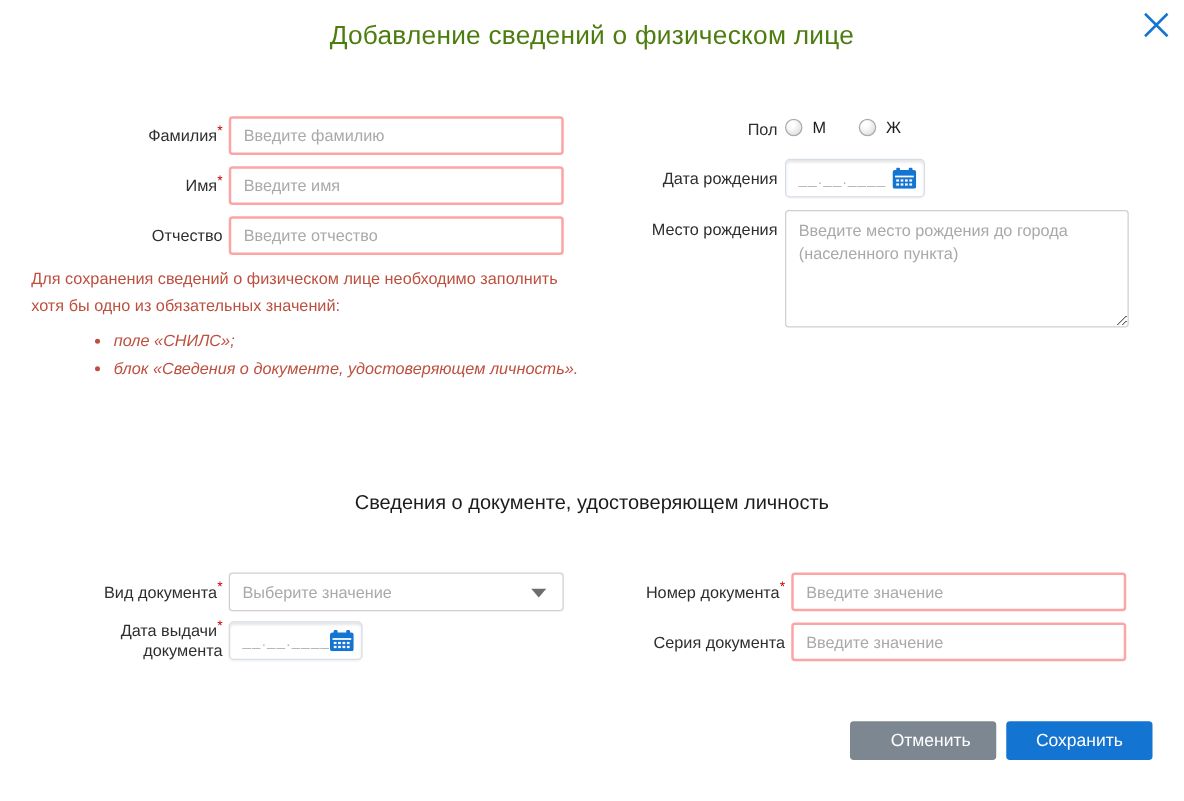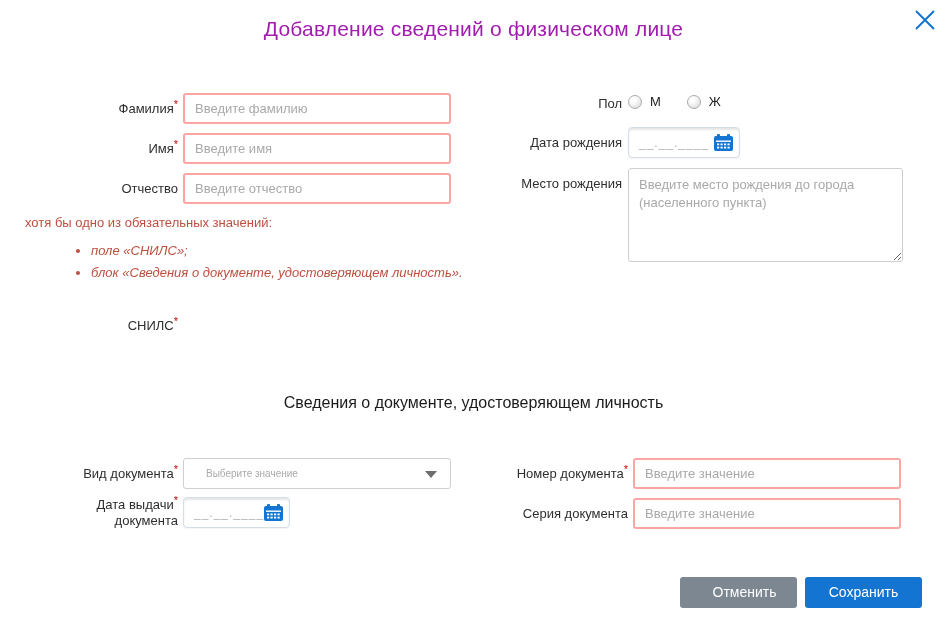--- a/index.html
+++ b/index.html
@@ -2,21 +2,21 @@
 <html><head>
 <meta charset="utf-8">
 <style>
   * { box-sizing: border-box; margin: 0; padding: 0; }
   html, body { background: #fff; }
   body { font-family: "Liberation Sans", sans-serif; }
   .dialog { position: relative; width: 947px; height: 641px; background: #fff; overflow: hidden; }
 
   .dialog-title {
     position: absolute; top: 17px; left: 0; right: 0;
-    text-align: center; font-size: 21px; font-weight: 500; color: #a21caf;
+    text-align: center; font-size: 21px; font-weight: 500; color: #4d7c0f;
     letter-spacing: .2px;
   }
   .close-btn {
     position: absolute; top: 6px; right: 8px; width: 28px; height: 28px;
     display: flex; align-items: center; justify-content: center; cursor: pointer;
   }
 
   .field-label {
     position: absolute; font-size: 13px; color: #2e2e2e; text-align: right;
     line-height: 16px; white-space: nowrap;
@@ -45,21 +45,21 @@
     padding: 0 6px 0 10px; cursor: text;
   }
   .date-mask { font-size: 12px; color: #b5b5b5; letter-spacing: 1px; white-space: pre; }
   .cal-icon { flex: 0 0 auto; cursor: pointer; }
 
   .select-box {
     position: absolute; height: 31px; border: 1px solid #cfcfcf; border-radius: 3px;
     background: #fff; display: flex; align-items: center; padding: 0 30px 0 10px;
     cursor: pointer;
   }
-  .select-placeholder { font-size: 10px; color: #a9a9a9; margin-left: 12px; }
+  .select-placeholder { font-size: 13px; color: #a9a9a9; }
   .select-arrow {
     position: absolute; right: 13px; top: 12px; width: 0; height: 0;
     border-left: 6px solid transparent; border-right: 6px solid transparent;
     border-top: 7px solid #6d6d6d;
   }
 
   .radio-group { position: absolute; display: flex; align-items: center; gap: 8px; }
   .radio-circle {
     width: 14px; height: 14px; border-radius: 50%; border: 1px solid #ababab;
     background: radial-gradient(circle at 35% 30%, #ffffff 20%, #e2e2e2 75%, #cfcfcf 100%);
@@ -104,30 +104,28 @@
     <span>Имя</span><span class="req">*</span>
   </div>
   <input class="text-input" style="left: 183px; top: 133px; width: 268px;" placeholder="Введите имя">
 
   <div class="field-label" style="left:20px; top:181px; width:158px;">
     <span>Отчество</span>
   </div>
   <input class="text-input" style="left: 183px; top: 173px; width: 268px;" placeholder="Введите отчество">
 
   <div class="warning-block" style="color:#bd4f3f;">
+    <div class="warning-line">Для сохранения сведений о физическом лице необходимо заполнить</div>
     <div class="warning-line">хотя бы одно из обязательных значений:</div>
     <ul class="warning-list">
       <li>поле «СНИЛС»;</li>
       <li>блок «Сведения о документе, удостоверяющем личность».</li>
     </ul>
   </div>
 
-  <div class="field-label" style="left:20px; top:318px; width:158px;">
-    <span>СНИЛС</span><span class="req">*</span>
-  </div>
 
   <div class="field-label" style="left:440px; top:96px; width:182px;">
     <span>Пол</span>
   </div>
   <div class="radio-group" style="left:628px; top:94px;">
     <span class="radio-circle"></span>
     <span class="radio-label">М</span>
     <span class="radio-circle"></span>
     <span class="radio-label">Ж</span>
   </div>

